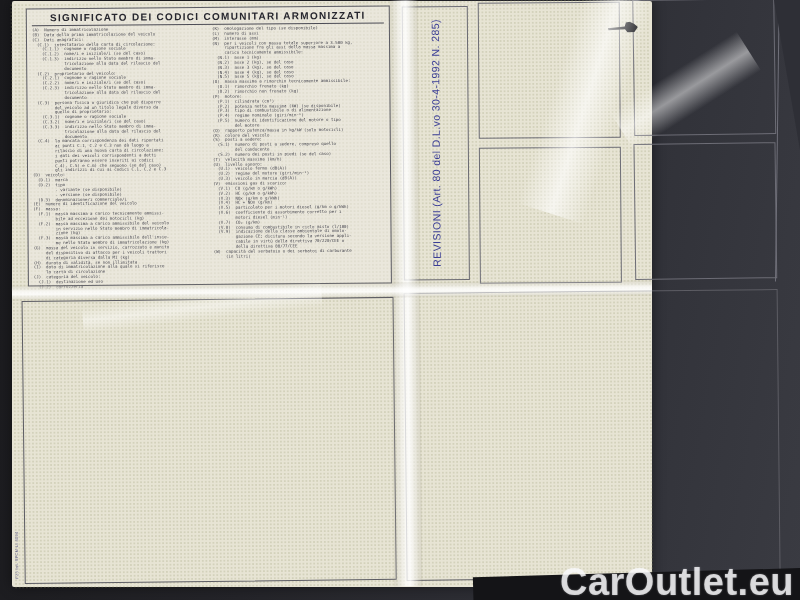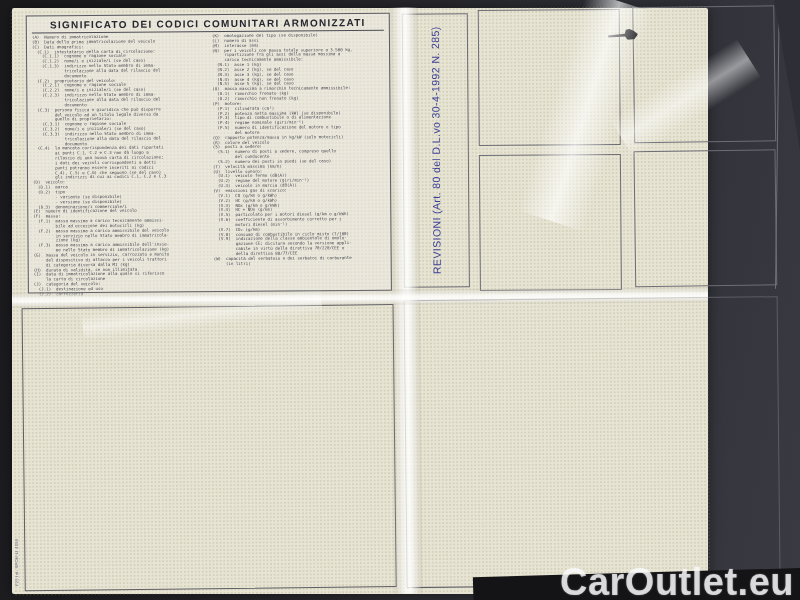--- a/index.html
+++ b/index.html
@@ -1,20 +1,20 @@
 <!DOCTYPE html>
 <html><head>
 <meta charset="utf-8">
 <style>
   html,body{margin:0;padding:0;background:#111;}
   .stage{position:relative;width:800px;height:600px;overflow:hidden;
     background:linear-gradient(100deg,#1a1a1d 0%,#242429 38%,#32333a 78%,#3a3b42 100%);
     font-family:"Liberation Sans",sans-serif;}
   
-  .paper{position:absolute;left:12px;top:8px;width:696px;height:586px;z-index:1;
+  .paper{position:absolute;left:12px;top:1px;width:640px;height:586px;z-index:1;
     background-color:#e7e4d4;border-radius:2px;
     box-shadow:0 0 14px rgba(0,0,0,.45);}
   .content{position:absolute;inset:0;transform:rotate(-0.45deg);transform-origin:50% 50%;
     background-image:radial-gradient(circle,rgba(148,152,108,.30) .55px,transparent .95px);
     background-size:3.6px 3.6px;}
   
   .legend-panel{position:absolute;left:16px;top:5px;width:364px;height:278px;
     border:1px solid #5b5b63;background:rgba(236,234,226,.55);padding:2px 5px;box-sizing:border-box;}
   .legend-title{font-size:10px;font-weight:bold;letter-spacing:1.3px;color:#26262e;
     text-align:center;border-bottom:1px solid #4c4c55;padding:1px 0 2px 0;margin-bottom:2px;

